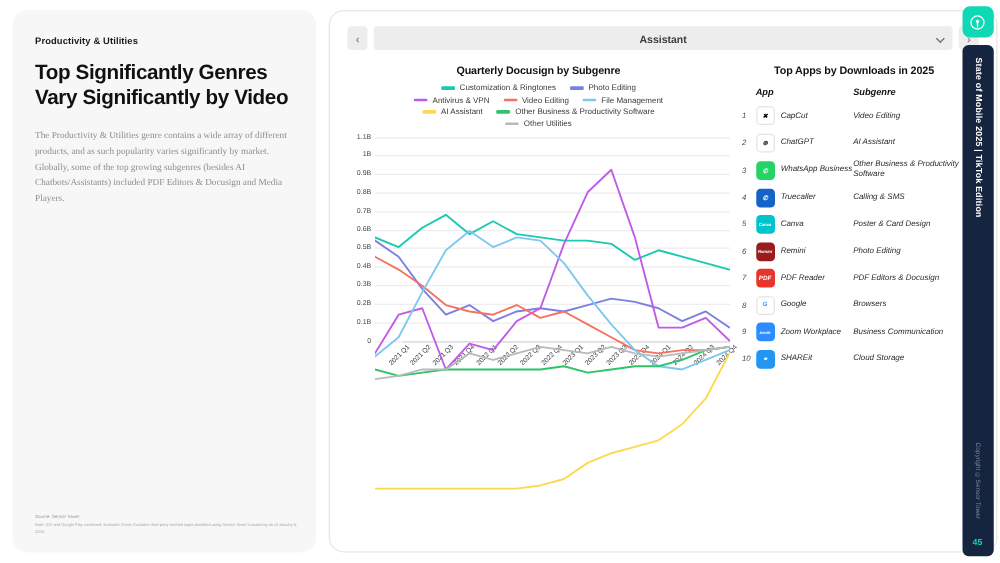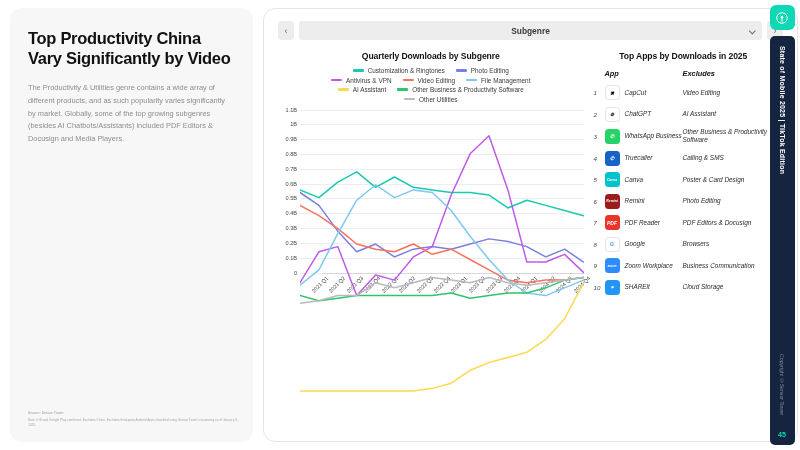--- a/index.html
+++ b/index.html
@@ -41,20 +41,21 @@
     line-height: 1.22;
     color: #111111;
     letter-spacing: -0.3px;
     margin-bottom: 14px;
   }
   .body-copy {
     font-size: 7.4px;
     line-height: 1.72;
     color: #8d8d91;
     max-width: 206px;
+    font-family: Liberation Serif, serif;
   }
   .footnotes {
     position: absolute;
     left: 18px;
     bottom: 14px;
     width: 210px;
   }
   .fn-source { font-size: 3.6px; color: #9a9a9e; line-height: 1.55; font-style: italic; }
   .fn-note { font-size: 3.2px; color: #a8a8ac; line-height: 1.5; margin-top: 2px; }
 
@@ -214,45 +215,46 @@
     position: absolute; bottom: 7px;
     font-size: 7px; font-weight: 700; color: #0fd9b4;
   }
 </style>
 </head>
 <body>
 
 <div id="root">
 
   <div class="left-panel">
+    <div class="eyebrow">Productivity &amp; Utilities</div>
     <div class="headline">
-      <div>Top Productivity China</div>
+      <div>Top Significantly Genres</div>
       <div>Vary Significantly by Video</div>
     </div>
     <div class="body-copy">The Productivity &amp; Utilities genre contains a wide array of different products, and as such popularity varies significantly by market. Globally, some of the top growing subgenres (besides AI Chatbots/Assistants) included PDF Editors &amp; Docusign and Media Players.</div>
     <div class="footnotes">
       <div class="fn-source">Source: Sensor Tower</div>
       <div class="fn-note">Note: iOS and Google Play combined. Excludes China. Excludes third-party Android Apps classified using Sensor Tower's taxonomy as of January 6, 2025.</div>
     </div>
   </div>
 
   <div class="center-card">
 
     <div class="selector-row">
       <div class="nav-btn">‹</div>
       <div class="dropdown">
-        <span class="dropdown-label">Subgenre</span>
+        <span class="dropdown-label">Assistant</span>
         <span class="chev"></span>
       </div>
       <div class="nav-btn">›</div>
     </div>
 
     <div class="sub-head-row">
       <div class="sub-head-left">
-          <div class="sub-head">Quarterly Downloads by Subgenre</div>
+          <div class="sub-head">Quarterly Docusign by Subgenre</div>
         </div>
       <div class="sub-head-right">
           <div class="sub-head">Top Apps by Downloads in 2025</div>
         </div>
     </div>
 
     <div class="cols">
 
       <div class="col-chart">
         <div class="legend" id="legend">
@@ -355,21 +357,21 @@
               <div class="xtick" style="left: calc(93.3333% + 3px);">2024 Q3</div>
               <div class="xtick" style="left: calc(100% + 3px);">2024 Q4</div>
             </div>
         </div>
       </div>
 
       <div class="col-table">
         <div class="tbl-head">
           <div class="th-rank"></div>
           <div class="th-app">App</div>
-          <div class="th-sub">Excludes</div>
+          <div class="th-sub">Subgenre</div>
         </div>
         <div id="tblbody">
             <div class="tbl-row">
               <div class="td-rank">1</div>
               <div class="td-app">
                 <div class="app-icon" style="background: rgb(255, 255, 255); color: rgb(0, 0, 0); border: 0.6px solid rgb(228, 228, 230);">✖</div>
                 <div class="app-name">CapCut</div>
               </div>
               <div class="td-sub">Video Editing</div>
             </div>

